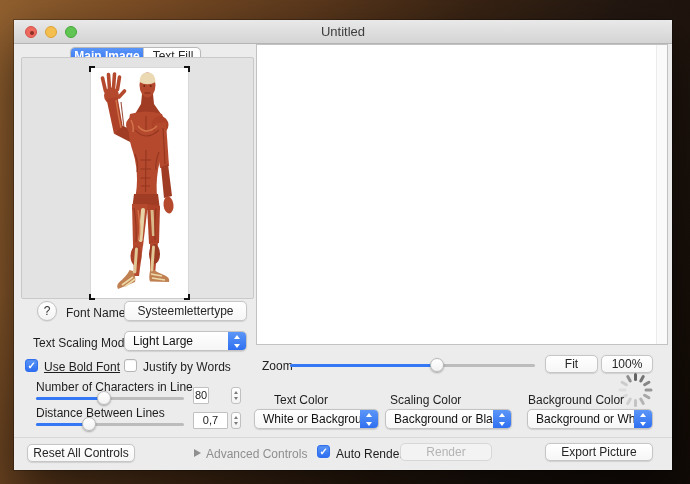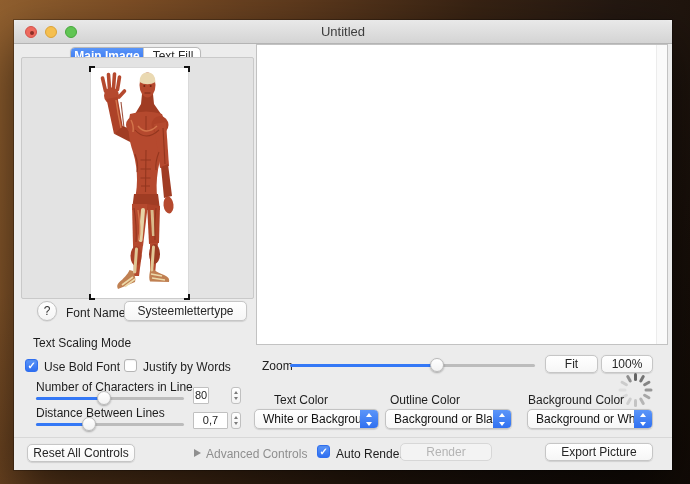--- a/index.html
+++ b/index.html
@@ -195,23 +195,27 @@
       <span class="handle h-bl"></span>
       <span class="handle h-br"></span>
     </div>
   </div>
 
   <div class="help">?</div>
   <div class="lbl" style="left:52px; top:286px;">Font Name</div>
   <div class="btn" style="left:110px; top:281px; width:123px; height:20px; line-height:18px;">Systeemlettertype</div>
 
   <div class="lbl" style="left:19px; top:316px;">Text Scaling Mode</div>
+  <div class="pop" style="left:110px; top:311px; width:123px;">
+    <span>Light Large</span>
+    <span class="cap"></span>
+  </div>
 
   <span class="cb checked" style="left:11px; top:339px;"></span>
-  <div class="lbl" style="left:30px; top:340px;">Use Bold Font</div>
+  <div class="lbl" style="left:30px; top:340px;text-decoration:underline;">Use Bold Font</div>
   <span class="cb" style="left:110px; top:339px;"></span>
   <div class="lbl" style="left:129px; top:340px;">Justify by Words</div>
 
   <div class="lbl" style="left:22px; top:360px;">Number of Characters in Line</div>
   <div class="slider" style="left:22px; top:371px; width:148px;">
     <span class="track"></span>
         <span class="track-fill" style="width: 46%;"></span>
     <span class="knob" style="left: calc(46% - 7px);"></span>
   </div>
   <div class="field" style="left:179px; top:367px; width:16px; height:17px;">80</div>
@@ -248,21 +252,21 @@
         <div class="spoke" style="transform: rotate(150deg) translateY(-10px); background: rgb(181, 181, 181);"></div>
         <div class="spoke" style="transform: rotate(180deg) translateY(-10px); background: rgb(195, 195, 195);"></div>
         <div class="spoke" style="transform: rotate(210deg) translateY(-10px); background: rgb(206, 206, 206);"></div>
         <div class="spoke" style="transform: rotate(240deg) translateY(-10px); background: rgb(216, 216, 216);"></div>
         <div class="spoke" style="transform: rotate(270deg) translateY(-10px); background: rgb(222, 222, 222);"></div>
         <div class="spoke" style="transform: rotate(300deg) translateY(-10px); background: rgb(204, 204, 204);"></div>
         <div class="spoke" style="transform: rotate(330deg) translateY(-10px); background: rgb(142, 142, 142);"></div>
       </div>
 
   <div class="lbl" style="left:260px; top:373px;">Text Color</div>
-  <div class="lbl" style="left:376px; top:373px;">Outline Color</div>
+  <div class="lbl" style="left:376px; top:373px;">Scaling Color</div>
   <div class="lbl" style="left:514px; top:373px;">Background Color</div>
 
   <div class="pop" style="left:240px; top:389px; width:125px;">
     <span>White or Background...</span>
     <span class="cap"></span>
   </div>
   <div class="pop" style="left:371px; top:389px; width:127px;">
     <span>Background or Black...</span>
     <span class="cap"></span>
   </div>

